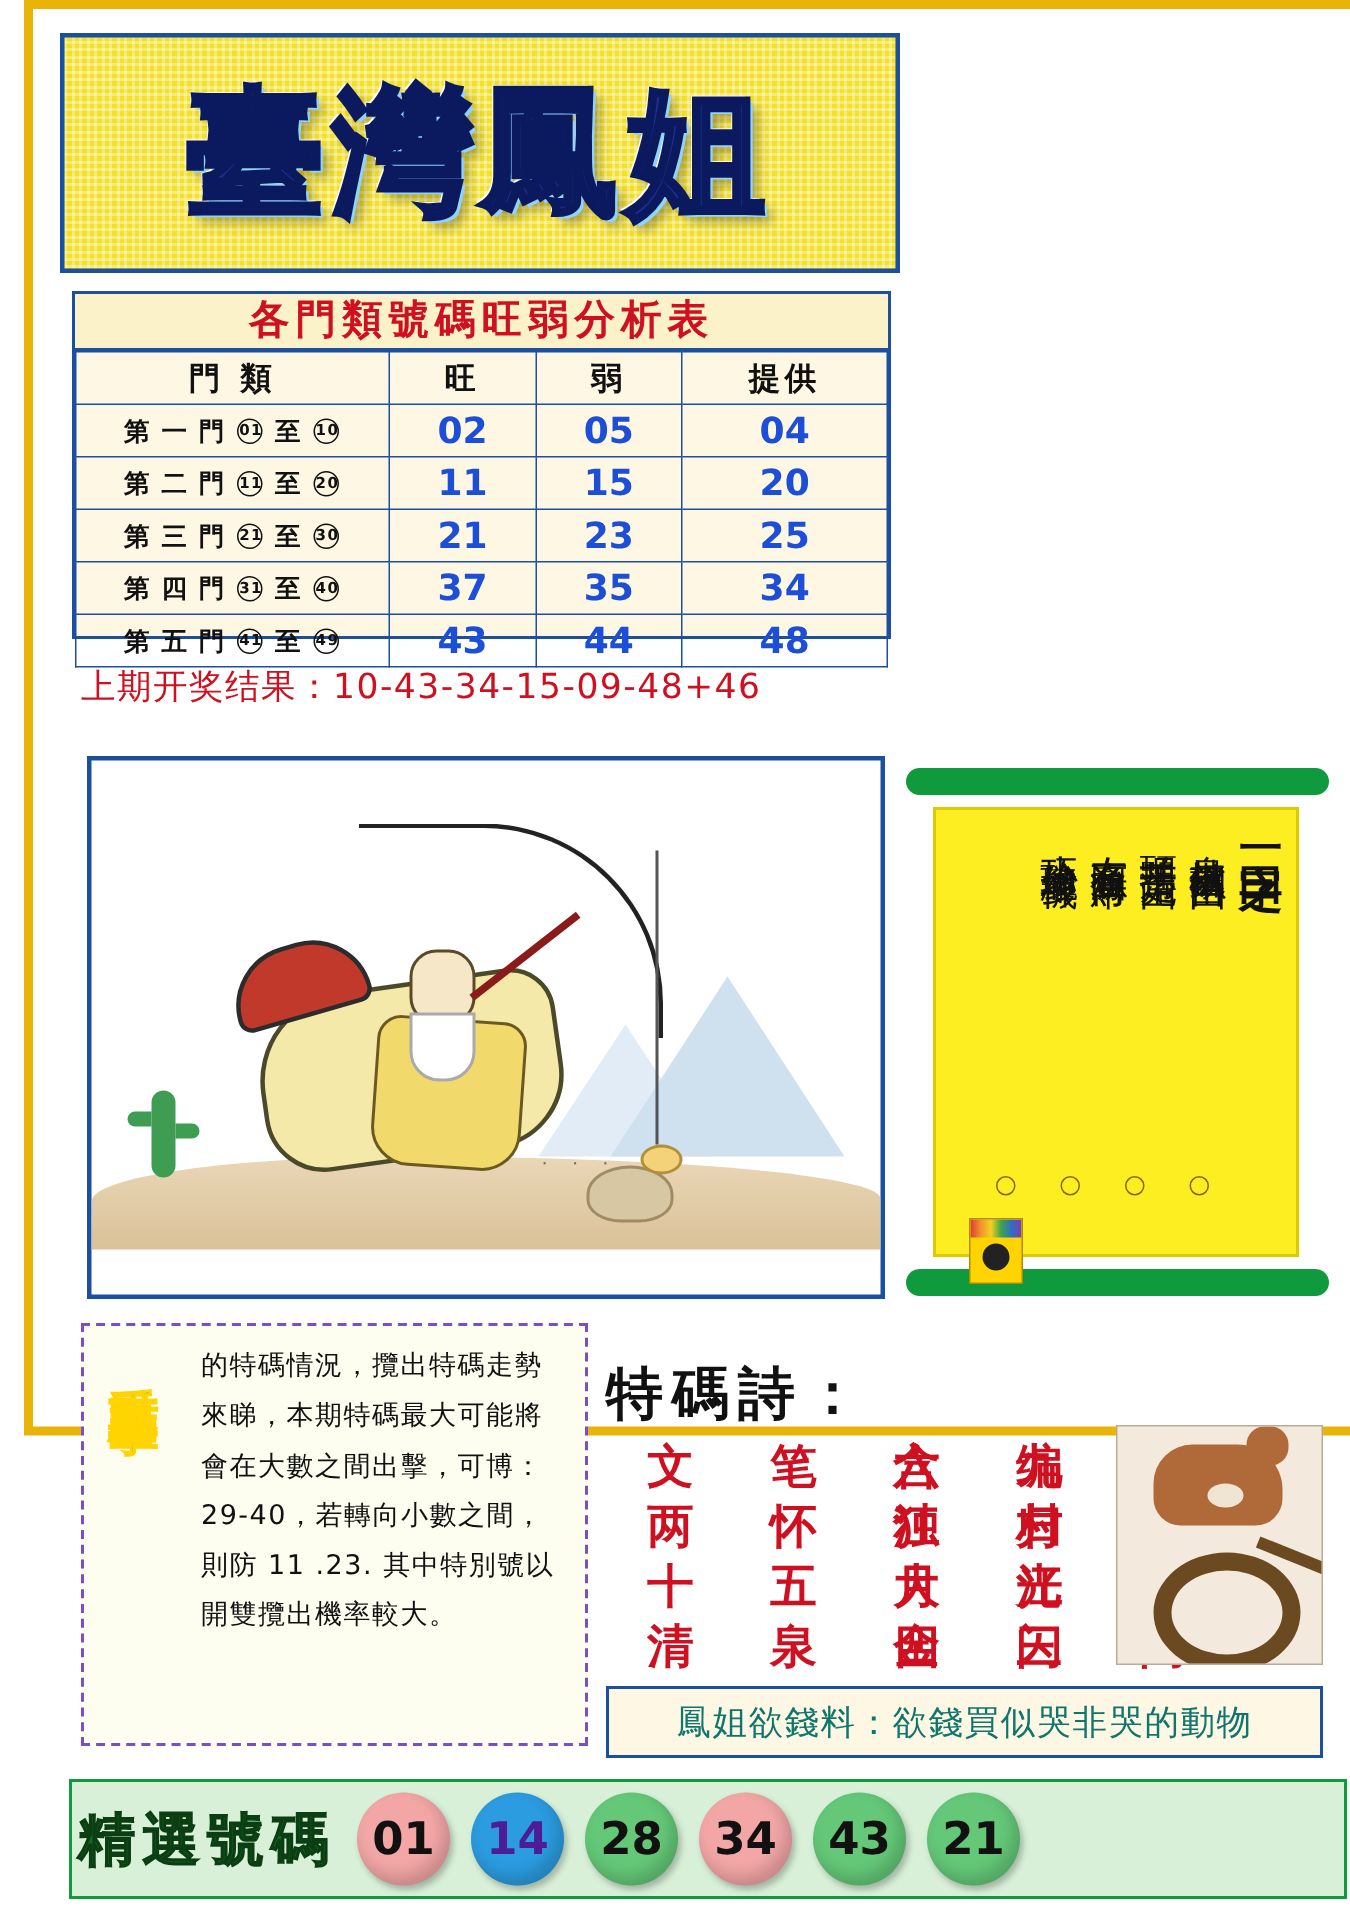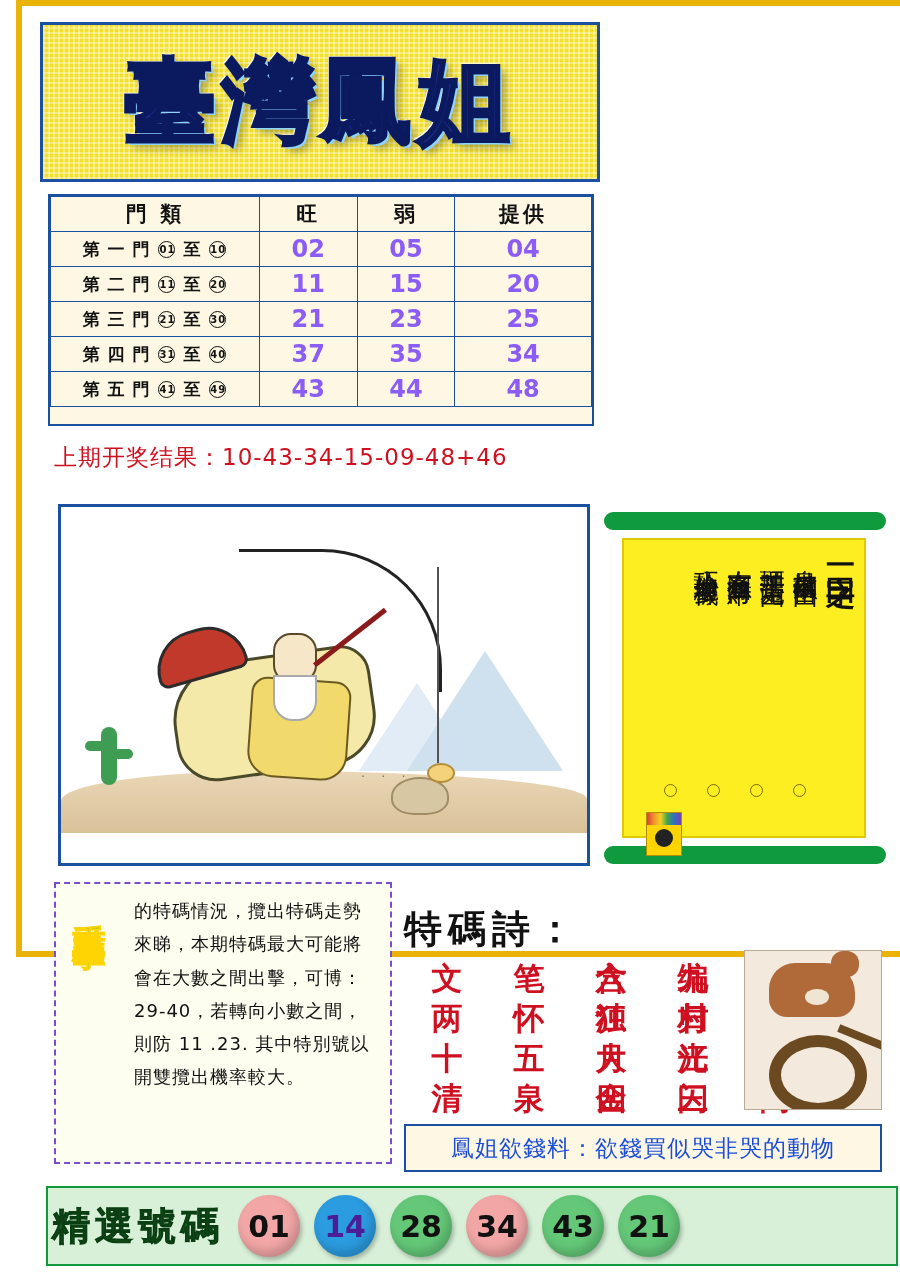--- a/index.html
+++ b/index.html
@@ -212,21 +212,21 @@
   }
   table.tbl td.rowlabel {
     font-size: 17px;
     color: #111111;
     font-weight: bold;
     letter-spacing: 1px;
     width: 206px;
   }
   table.tbl td.num {
     font-size: 24px;
-    color: #8b5cf6;
+    color: #1d4ed8;
     font-weight: bold;
   }
   .circ {
     display: inline-block;
     border: 1px solid #111;
     border-radius: 50%;
     width: 15px;
     height: 15px;
     line-height: 15px;
     font-size: 10px;
@@ -662,21 +662,21 @@
     top: 1118px;
     width: 478px;
     height: 48px;
     border: 2px solid #1b4fa0;
     background: #fdf7e3;
     box-sizing: border-box;
     display: flex;
     align-items: center;
     justify-content: center;
     font-size: 23px;
-    color: #1d4ed8;
+    color: #0f766e;
     letter-spacing: 1px;
     font-family: "DejaVu Serif", serif;
   }
 
   
   .footer {
     position: absolute;
     left: 24px;
     top: 1180px;
     width: 852px;
@@ -720,20 +720,21 @@
 <body>
 
 <div class="page">
 
   <div class="header">
     <div class="header-title">臺灣鳳姐</div>
   </div>
 
 
   <div class="analysis">
+    <div class="analysis-title">各門類號碼旺弱分析表</div>
     <table class="tbl">
       <thead>
         <tr>
           <th>門 類</th>
           <th>旺</th>
           <th>弱</th>
           <th>提供</th>
         </tr>
       </thead>
       <tbody>

